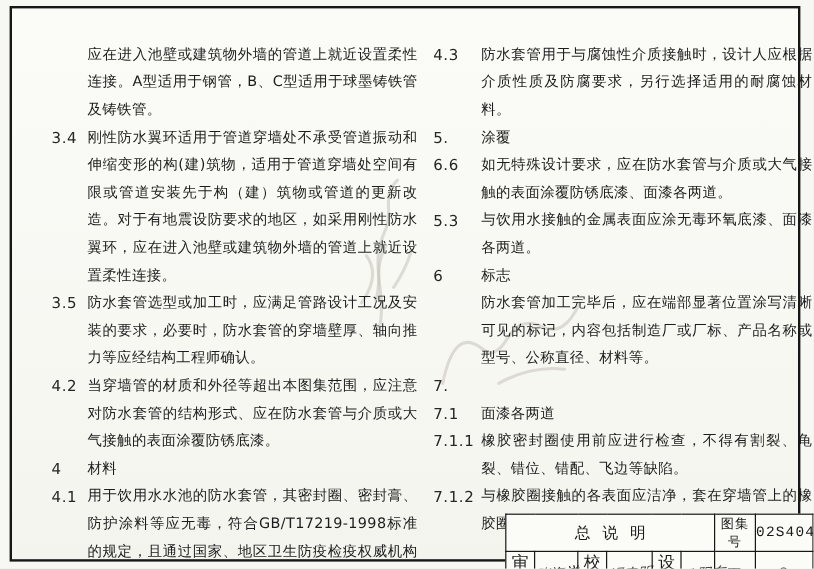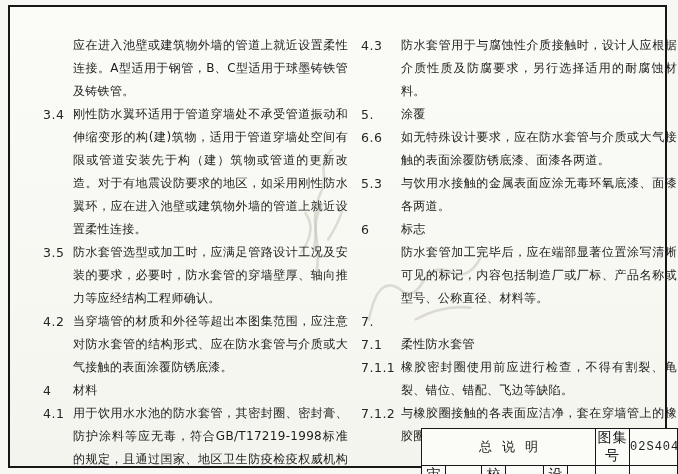--- a/index.html
+++ b/index.html
@@ -37,21 +37,21 @@
     position:absolute;left:411px;top:421px;width:256px;height:47px;z-index:3;
     border-collapse:collapse;background:#fbfbf7;table-layout:fixed;
   }
   .tblock td{
     border:1.5px solid #171717;padding:0;text-align:center;vertical-align:middle;
     color:#1a1a1a;overflow:visible;
   }
   .tblock .r1 td{height:25px;}
   .tblock .r2 td{height:19px;}
   .t-main{font-size:13px;letter-spacing:10px;text-indent:10px;}
-  .t-lab{font-size:14px;letter-spacing:1px;}
+  .t-lab{font-size:11px;letter-spacing:1px;}
   .t-val{font-size:12px;font-family:Liberation Mono, monospace;letter-spacing:1px;}
   .t-siglab{font-size:14px;}
   .t-sig{
     font-family:"DejaVu Serif",serif;font-style:italic;font-size:12px;
     white-space:nowrap;
   }
   .t-sig span{display:inline-block;transform:rotate(-4deg) skewX(-8deg);}
 </style>
 </head>
 <body>
@@ -112,21 +112,21 @@
         </div>
         <div class="item">
           <span class="num"></span>
           <span class="txt">防水套管加工完毕后，应在端部显著位置涂写清晰可见的标记，内容包括制造厂或厂标、产品名称或型号、公称直径、材料等。</span>
         </div>
         <div class="item">
           <span class="num">7.</span>
         </div>
         <div class="item">
           <span class="num">7.1</span>
-          <span class="txt">柔性防水套管</span>
+          <span class="txt">面漆各两道</span>
         </div>
         <div class="item">
           <span class="num">7.1.1</span>
           <span class="txt">橡胶密封圈使用前应进行检查，不得有割裂、龟裂、错位、错配、飞边等缺陷。</span>
         </div>
         <div class="item">
           <span class="num">7.1.2</span>
           <span class="txt">与橡胶圈接触的各表面应洁净，套在穿墙管上的橡胶圈应平直、无扭曲。</span>
         </div>
       </div>

